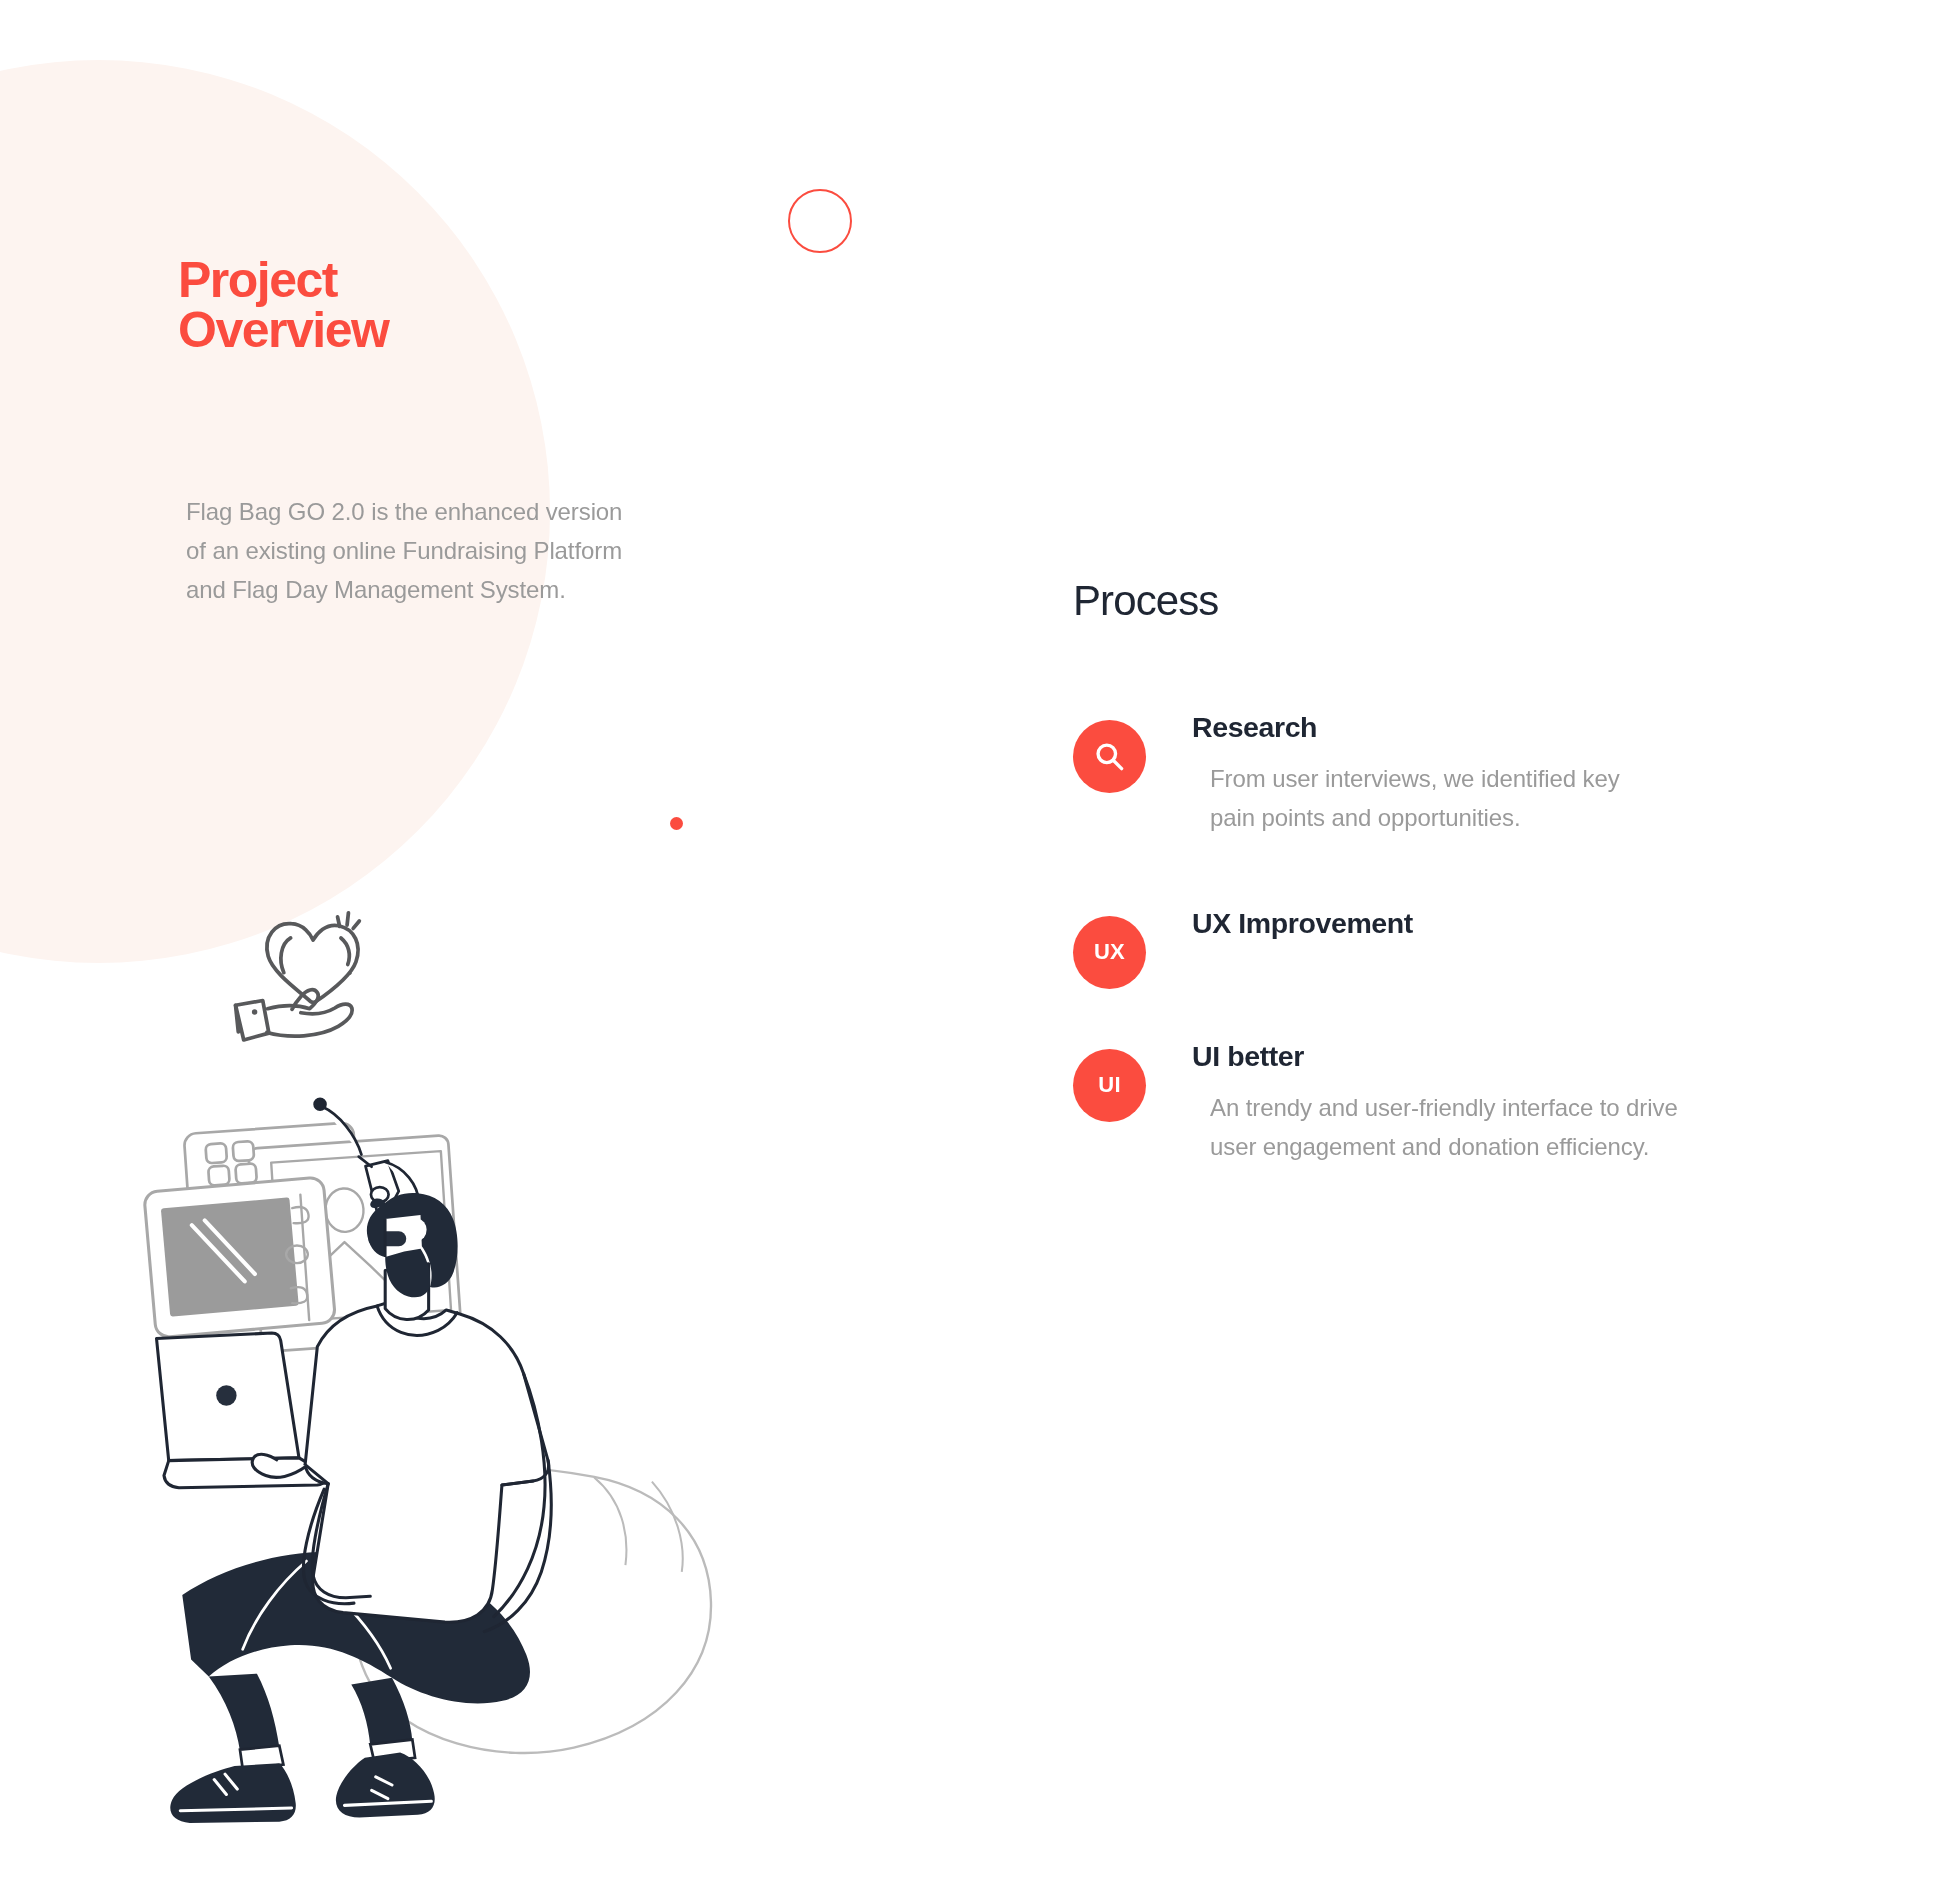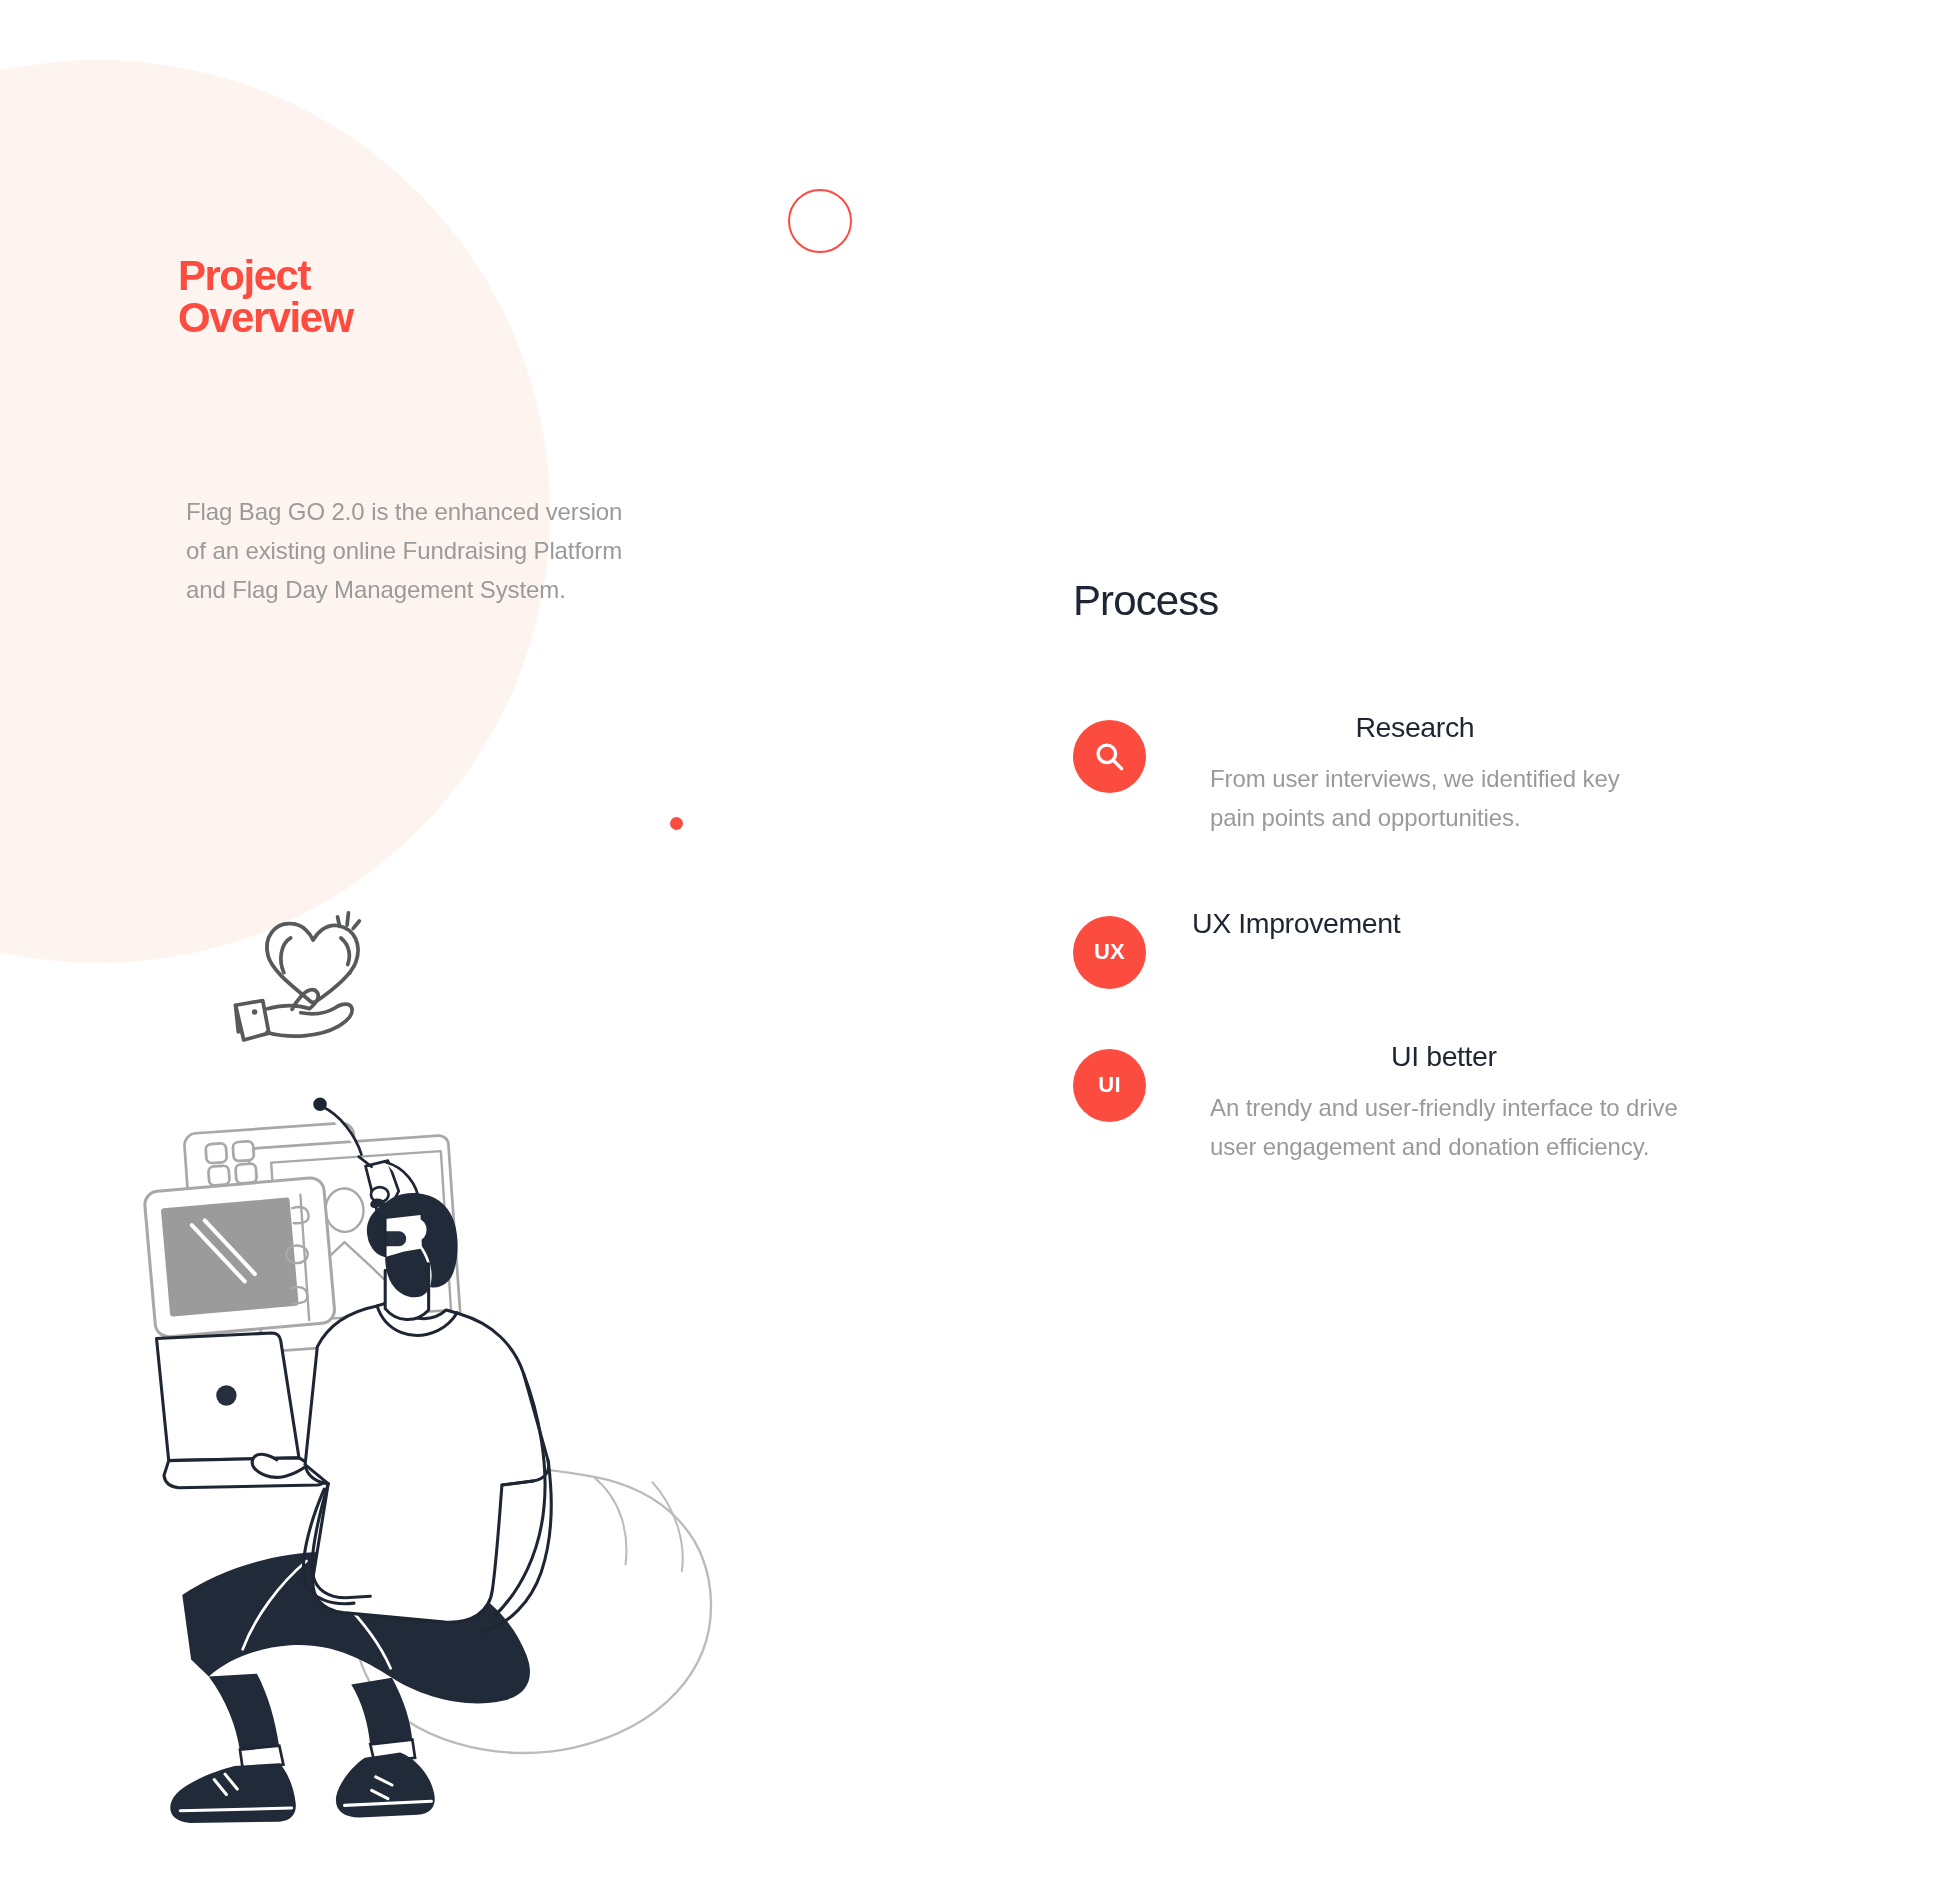--- a/index.html
+++ b/index.html
@@ -57,21 +57,21 @@
     top: 0;
     width: 984px;
     height: 1883px;
     z-index: 3;
   }
   .page-title {
     position: absolute;
     left: 178px;
     top: 255px;
     margin: 0;
-    font-size: 42px;
+    font-size: 50px;
     line-height: 1.0;
     font-weight: 700;
     letter-spacing: -1.5px;
     color: #FB4C3F;
     white-space: pre-line;
   }
   .page-intro {
     position: absolute;
     left: 178px;
     top: 485px;
@@ -154,24 +154,23 @@
     line-height: 1;
   }
   .step-body {
     margin-left: 46px;
     padding-top: 1.4px;
   }
   .step-title {
     margin: 0 0 14.3px 0;
     font-size: 28.5px;
     line-height: 1.0;
-    font-weight: 400;
+    font-weight: 700;
     letter-spacing: -0.4px;
     color: #1F2633;
-    text-align: center;
   }
   .step-desc {
     margin: 18px;
     font-size: 24px;
     line-height: 1.62;
     font-weight: 400;
     color: #9a9a9a;
     white-space: pre-line;
     letter-spacing: -0.1px;
   }

